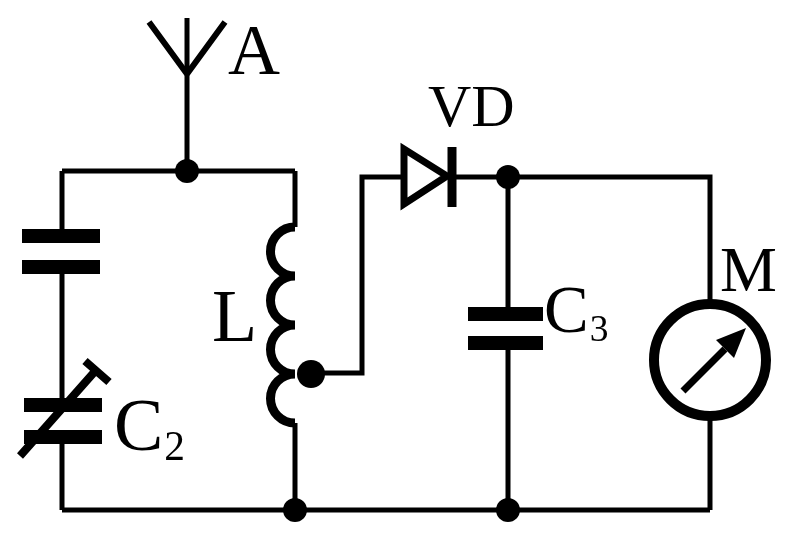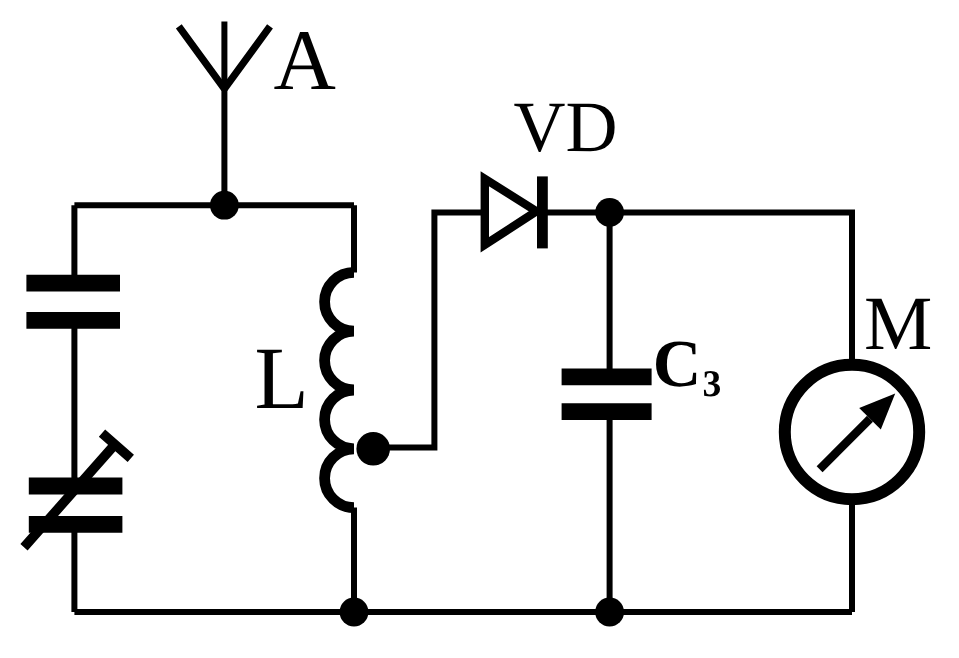--- a/index.html
+++ b/index.html
@@ -32,21 +32,21 @@
     font-size: 0.56em;
     line-height: 1;
     vertical-align: -0.24em;
     margin-left: 1px;
   }
   .lbl-a   { left: 228px; top: 14px;  font-size: 72px; }
   .lbl-vd  { left: 392px; top: 76px;  font-size: 60px; margin-left: 36px; }
   .lbl-c1  { left: 110px; top: 208px; font-size: 74px; }
   .lbl-l   { left: 212px; top: 279px; font-size: 74px; }
   .lbl-c2  { left: 114px; top: 388px; font-size: 74px; }
-  .lbl-c3  { left: 544px; top: 276px; font-size: 56px; font-weight: bold; }
+  .lbl-c3  { left: 544px; top: 276px; font-size: 67px; }
   .lbl-m   { left: 720px; top: 238px; font-size: 64px; }
 </style>
 </head>
 <body>
 
 <div class="stage">
 
   <svg width="799" height="548" viewBox="0 0 799 548">
 
     <path d="M62 171 H295
@@ -106,17 +106,18 @@
     <circle cx="508" cy="510" r="12" fill="#000000"></circle>
   </svg>
 
   <span class="lbl lbl-a">A</span>
 
   <span class="lbl lbl-vd">VD</span>
 
 
   <span class="lbl lbl-l">L</span>
 
+  <span class="lbl lbl-c2"><span>C</span><sub>2</sub></span>
 
   <span class="lbl lbl-c3"><span>C</span><sub>3</sub></span>
 
   <span class="lbl lbl-m">M</span>
 </div>
 
 </body></html>

